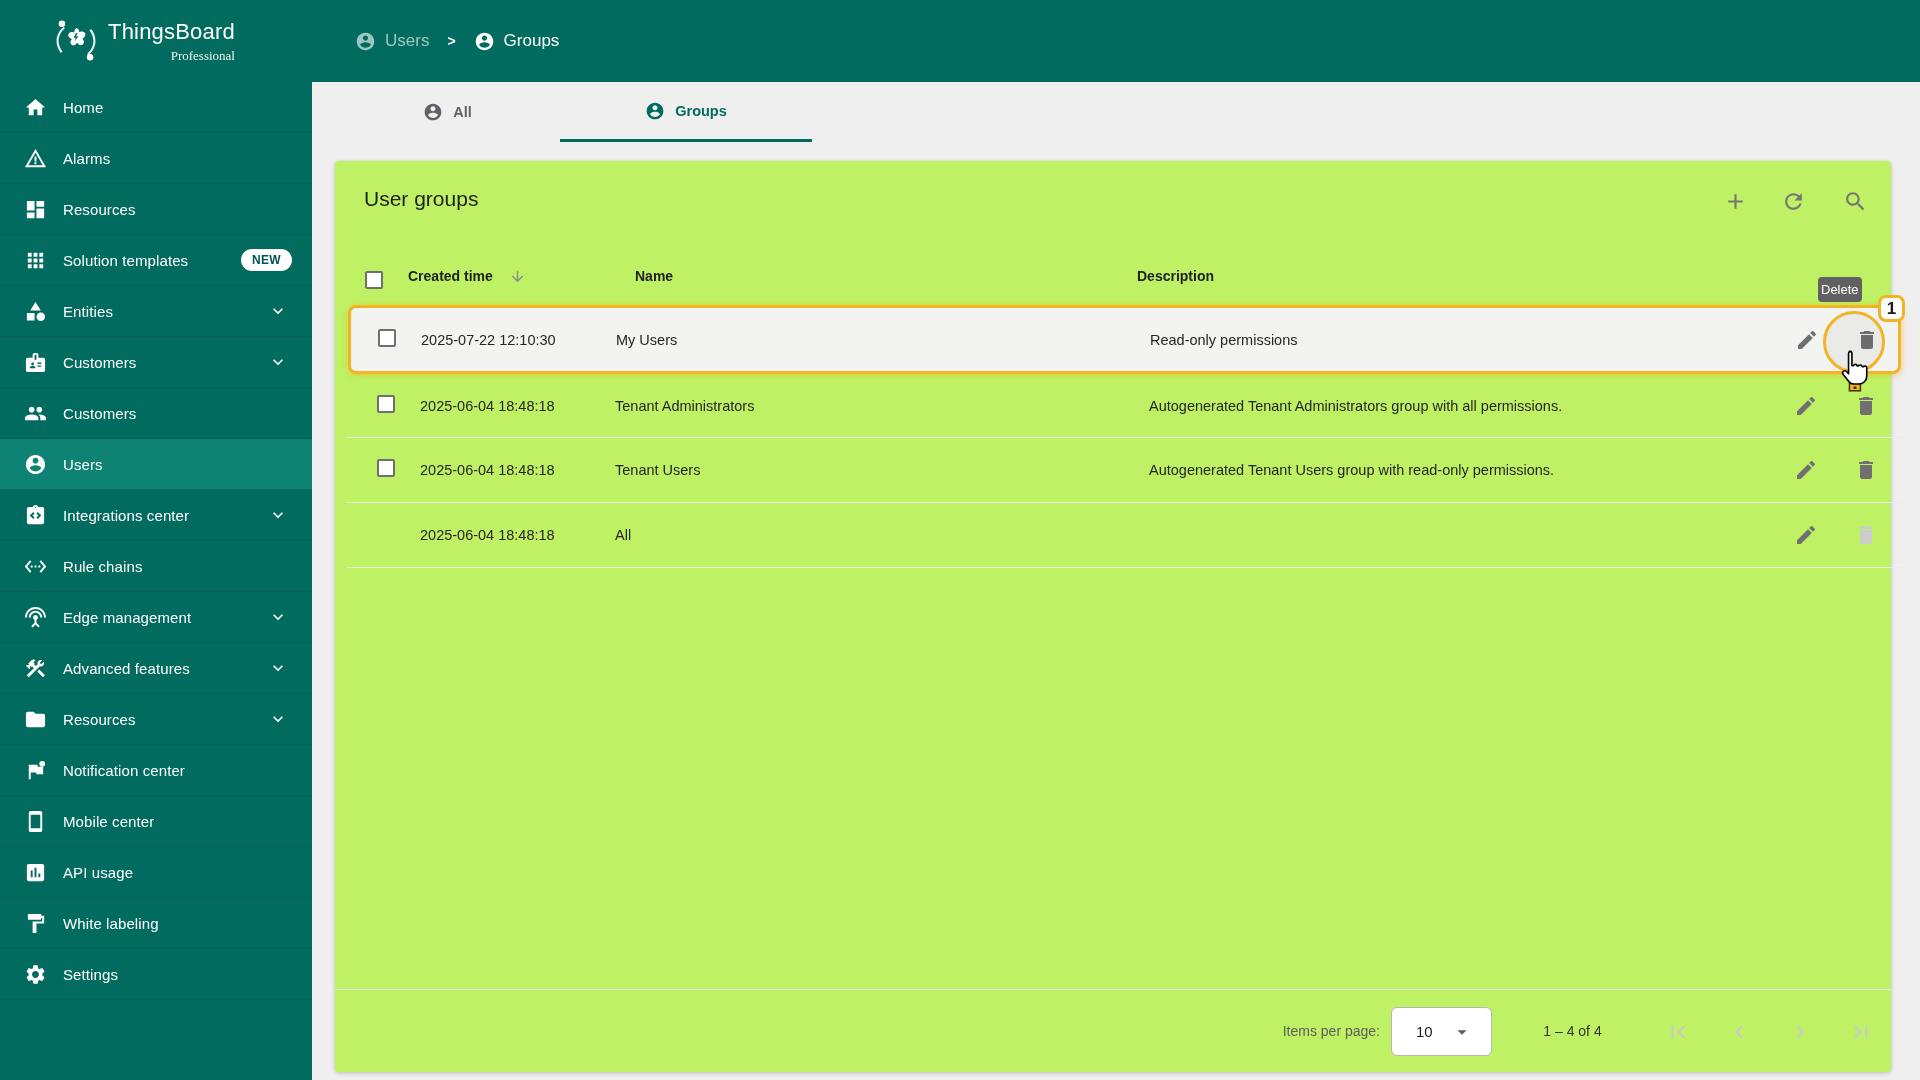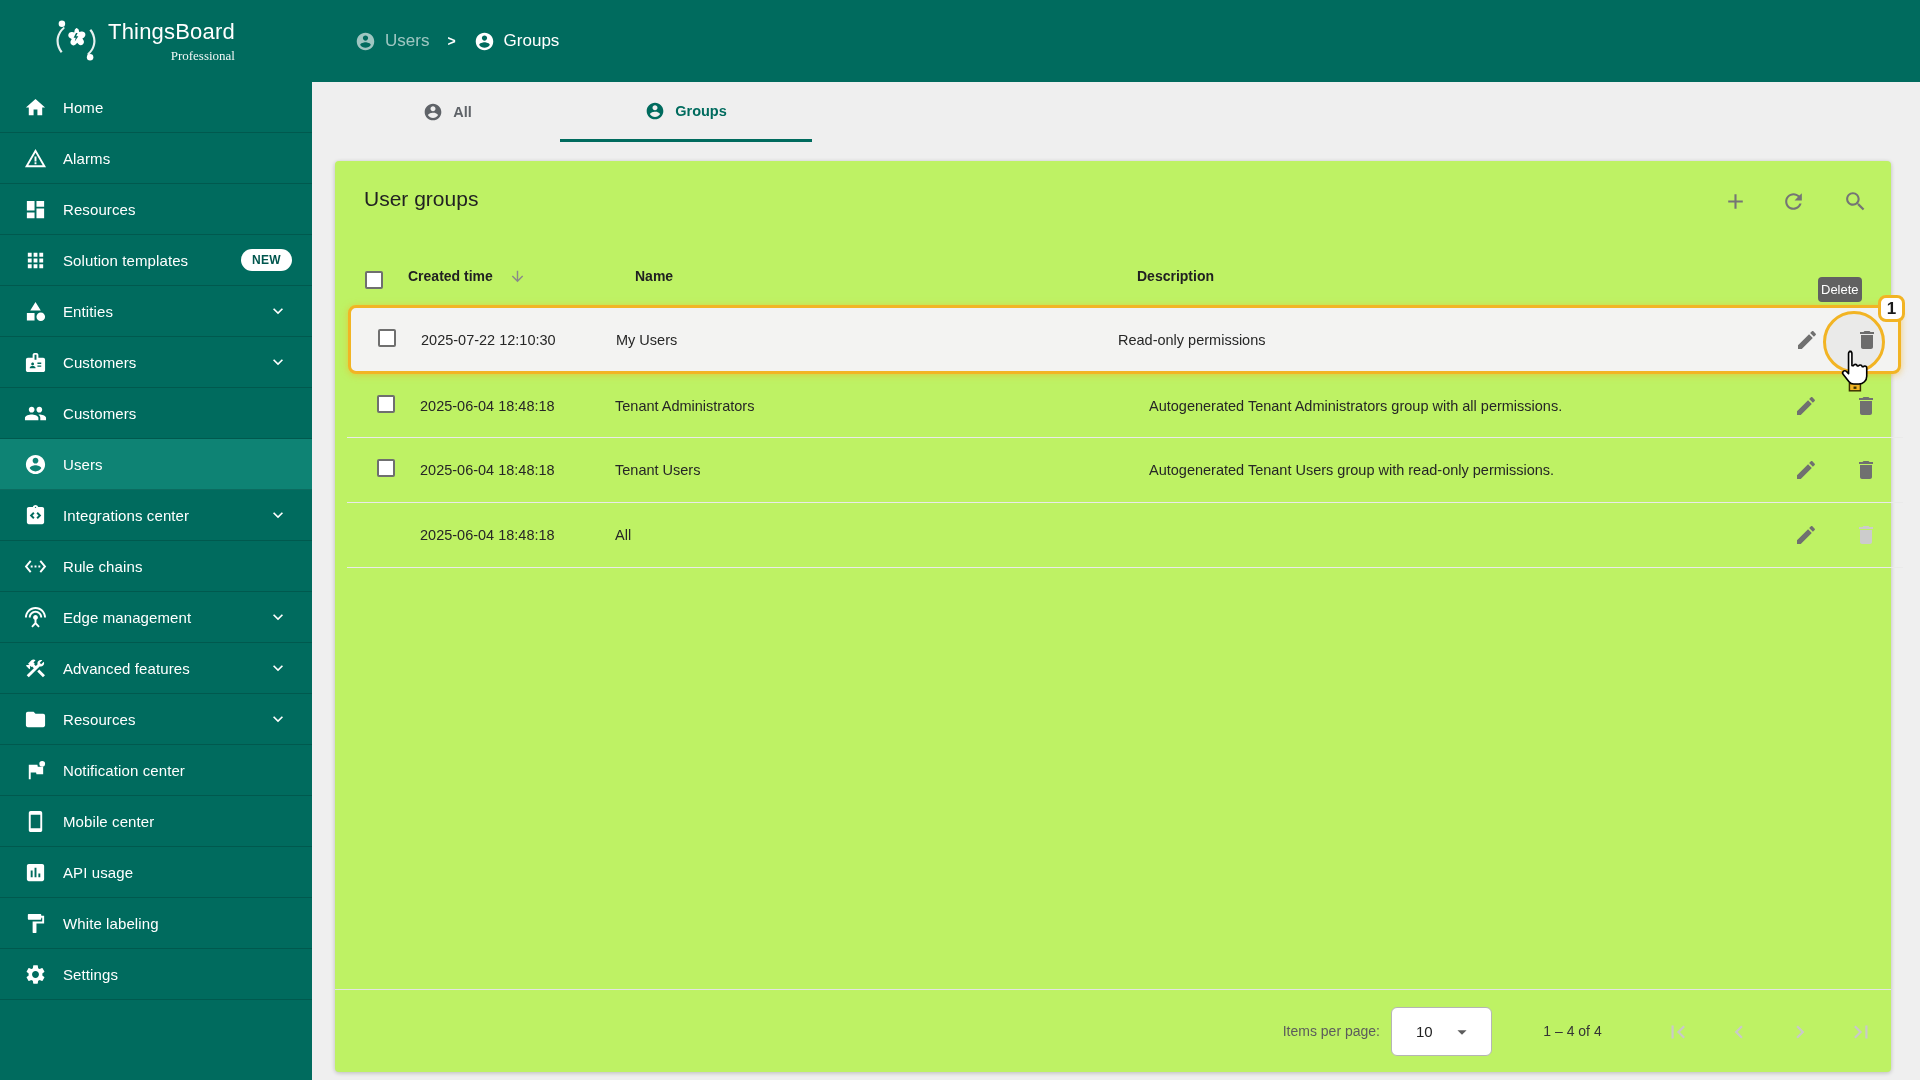--- a/index.html
+++ b/index.html
@@ -310,21 +310,21 @@
       </div>
       <div class="th" style="left:802px;">
         <span>Description</span>
       </div>
     </div>
 
     <div class="trow r1">
       <span class="cbx" style="left:27px;"></span>
       <span class="cell c-time" style="left:70px;">2025-07-22 12:10:30</span>
       <span class="cell c-name" style="left:265px;">My Users</span>
-      <span class="cell c-desc" style="left:767px;">Read-only permissions</span>
+      <span class="cell c-desc" style="left:799px;">Read-only permissions</span>
       <div class="act a-edit" style="left:1436px;">
         <svg viewBox="0 0 24 24">
             <path d="M3 17.25V21h3.75L17.81 9.94l-3.75-3.75L3 17.25zM20.71 7.04c.39-.39.39-1.02 0-1.41l-2.34-2.34c-.39-.39-1.02-.39-1.41 0l-1.83 1.83 3.75 3.75 1.83-1.83z"></path>
           </svg>
       </div>
       <div class="act a-del" style="left:1496px;">
         <svg viewBox="0 0 24 24">
             <path d="M6 19c0 1.1.9 2 2 2h8c1.1 0 2-.9 2-2V7H6v12zM19 4h-3.5l-1-1h-5l-1 1H5v2h14V4z"></path>
           </svg>
       </div>

